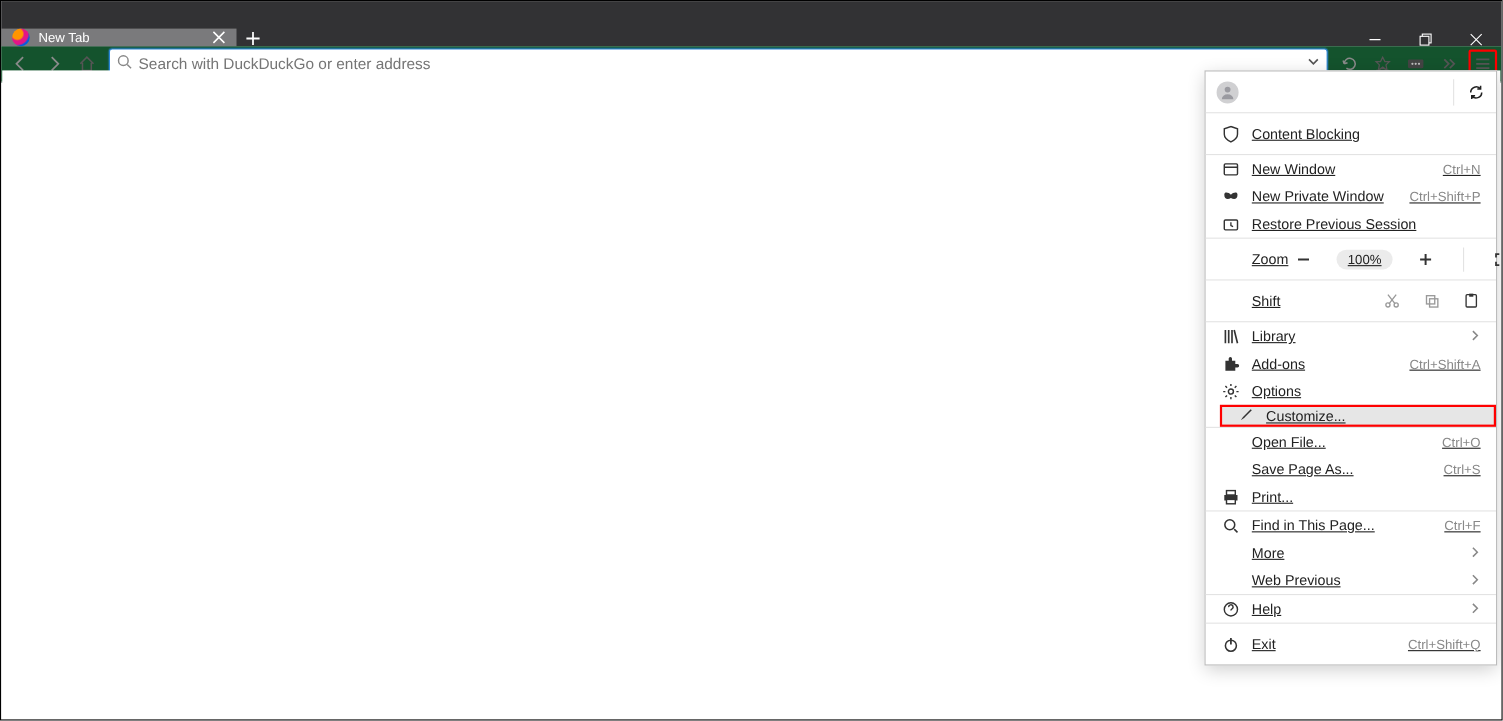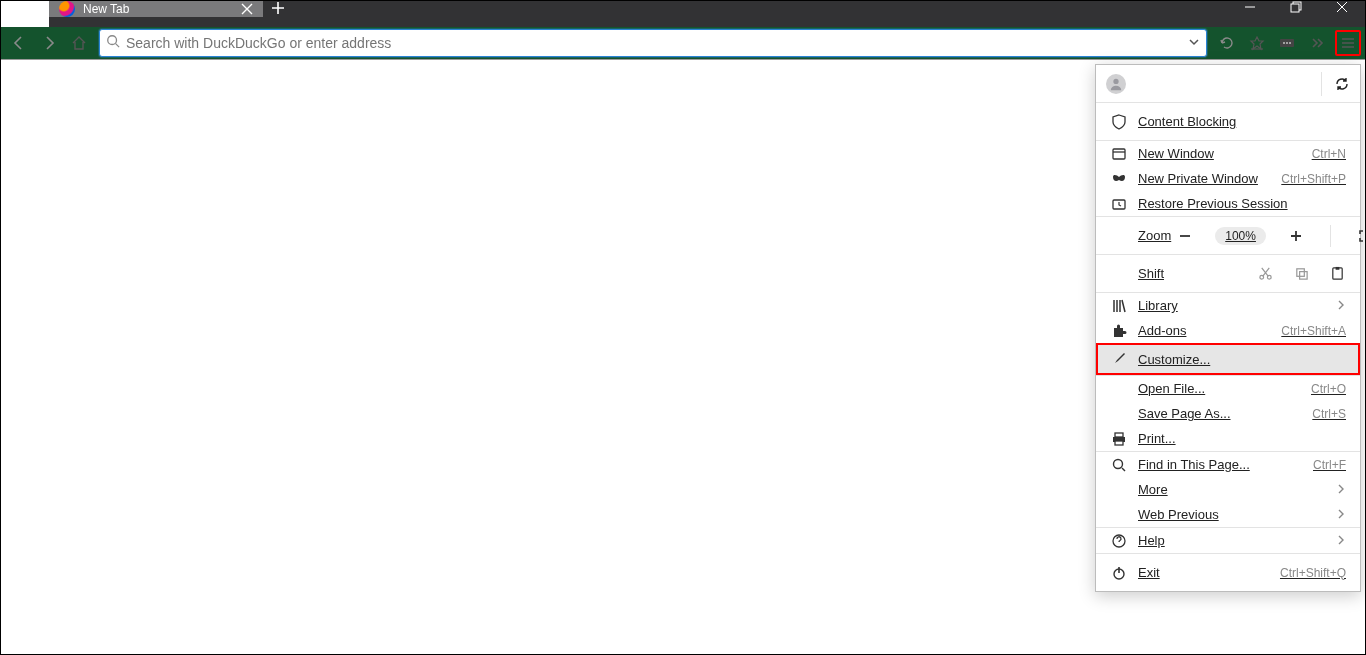--- a/index.html
+++ b/index.html
@@ -1,19 +1,19 @@
 <!DOCTYPE html>
 <html><head>
 <meta charset="utf-8">
 <style>
   * { box-sizing: border-box; margin: 0; padding: 0; font-family: "Segoe UI", Arial, sans-serif; }
   body { width: 1366px; height: 655px; overflow: hidden; background: #fff; border:1px solid #000; position:relative;}
   
   
-  .titlebar { height: 26px; background: #323234; display: flex; align-items: flex-start; color: #fff; margin-left: 48px; }
+  .titlebar { height: 41px; background: #323234; display: flex; align-items: flex-end; color: #fff; }
   .tab { width: 214px; background: #7a7a7c; display: flex; align-items: center; padding: 0 8px 0 10px; font-size: 12px; color:#fff; position:relative;}
   .tab .favicon { width:16px; height:16px; margin-right:8px; border-radius:50%; background: radial-gradient(circle at 30% 30%, #ff9500 0 30%, #e31587 40% 60%, #0060df 70% 100%); }
   .tab .tab-title { flex:1; }
   .tab .close { width:16px; height:16px; display:flex; align-items:center; justify-content:center; font-size:14px; color:#fff; cursor:pointer;}
   .newtab-btn { width:30px; display:flex; align-items:center; justify-content:center; color:#fff; font-size:18px; cursor:pointer;}
   .titlebar-spacer { flex:1; }
   .win-controls { display:flex; }
   .win-btn { width:46px; display:flex; align-items:center; justify-content:center; color:#fff; cursor:pointer; font-size:12px;}
   .win-btn svg { stroke:#fff; stroke-width:1; fill:none; }
   
@@ -27,21 +27,21 @@
   .urlbar input { flex:1; border:none; outline:none; font-size:14px; color:#777; background:transparent;}
   .urlbar .dropdown { color:#555; cursor:pointer; }
   .menu-btn { width:26px; height:26px; display:flex; align-items:center; justify-content:center; cursor:pointer; border:2px solid #ff0000; border-radius:2px; margin-left:2px;}
   
   
   .content { position:absolute; top:63px; left:1px; right:1px; bottom:1px; background:#fff; }
   
   
   .appmenu { position:absolute; top:63px; right:4px; width:266px; background:#fff; border:1px solid #bcbcbc; box-shadow: 0 4px 16px rgba(0,0,0,0.2); font-size:13px; color:#222;text-decoration:underline;}
   .panel-row { height:37px; display:flex; align-items:center; padding:0 14px; position:relative; cursor:pointer;}
-  .panel-row.highlighted { border:2px solid #ff0000; background:#e6e6e6; height:32px; padding:0 12px;}
+  .panel-row.highlighted { border:2px solid #ff0000; background:#e6e6e6; height:20px; padding:0 12px;margin-left:13px;}
   .panel-row.short { height:25px; }
   .panel-sep { height:1px; background:#e3e3e3; }
   .panel-icon { width:18px; display:flex; align-items:center; justify-content:center; margin-right:10px; color:#333;}
   .panel-icon svg { width:16px; height:16px; }
   .panel-label { flex:1; }
   .panel-shortcut { color:#888; font-size:12px; }
   .panel-arrow { color:#888; }
   .account-row { height:37px; display:flex; align-items:center; padding:0 10px; }
   .account-row .avatar { width:20px; height:20px; border-radius:50%; background:#d0d0d2; display:flex; align-items:center; justify-content:center; }
   .account-row .avatar svg { width:14px; height:14px; fill:#9a9aa0;}
@@ -282,20 +282,29 @@
   </div>
   <div class="panel-row short">
     <span class="panel-icon">
       <svg viewBox="0 0 16 16">
           <path d="M3 5 h3 v-2 a1.5 1.5 0 1 1 3 0 v2 h3 v3 h2 a1.5 1.5 0 1 1 0 3 h-2 v3 h-9 Z" fill="currentColor"></path>
         </svg>
     </span>
     <span class="panel-label">Add-ons</span>
     <span class="panel-shortcut">Ctrl+Shift+A</span>
   </div>
+  <div class="panel-row short">
+    <span class="panel-icon">
+      <svg viewBox="0 0 16 16">
+          <circle cx="8" cy="8" r="2.3" fill="none" stroke="currentColor" stroke-width="1.3"></circle>
+          <path d="M8 1 V3 M8 13 V15 M1 8 H3 M13 8 H15 M3 3 L4.5 4.5 M11.5 11.5 L13 13 M13 3 L11.5 4.5 M4.5 11.5 L3 13" stroke="currentColor" stroke-width="1.3"></path>
+        </svg>
+    </span>
+    <span class="panel-label">Options</span>
+  </div>
   <div class="panel-row highlighted">
     <span class="panel-icon">
       <svg viewBox="0 0 16 16">
           <path d="M13 2 L6 9 L4 12 L7 10 L14 3 Z" fill="currentColor"></path>
         </svg>
     </span>
     <span class="panel-label">Customize...</span>
   </div>
   <div class="panel-sep"></div>
 

